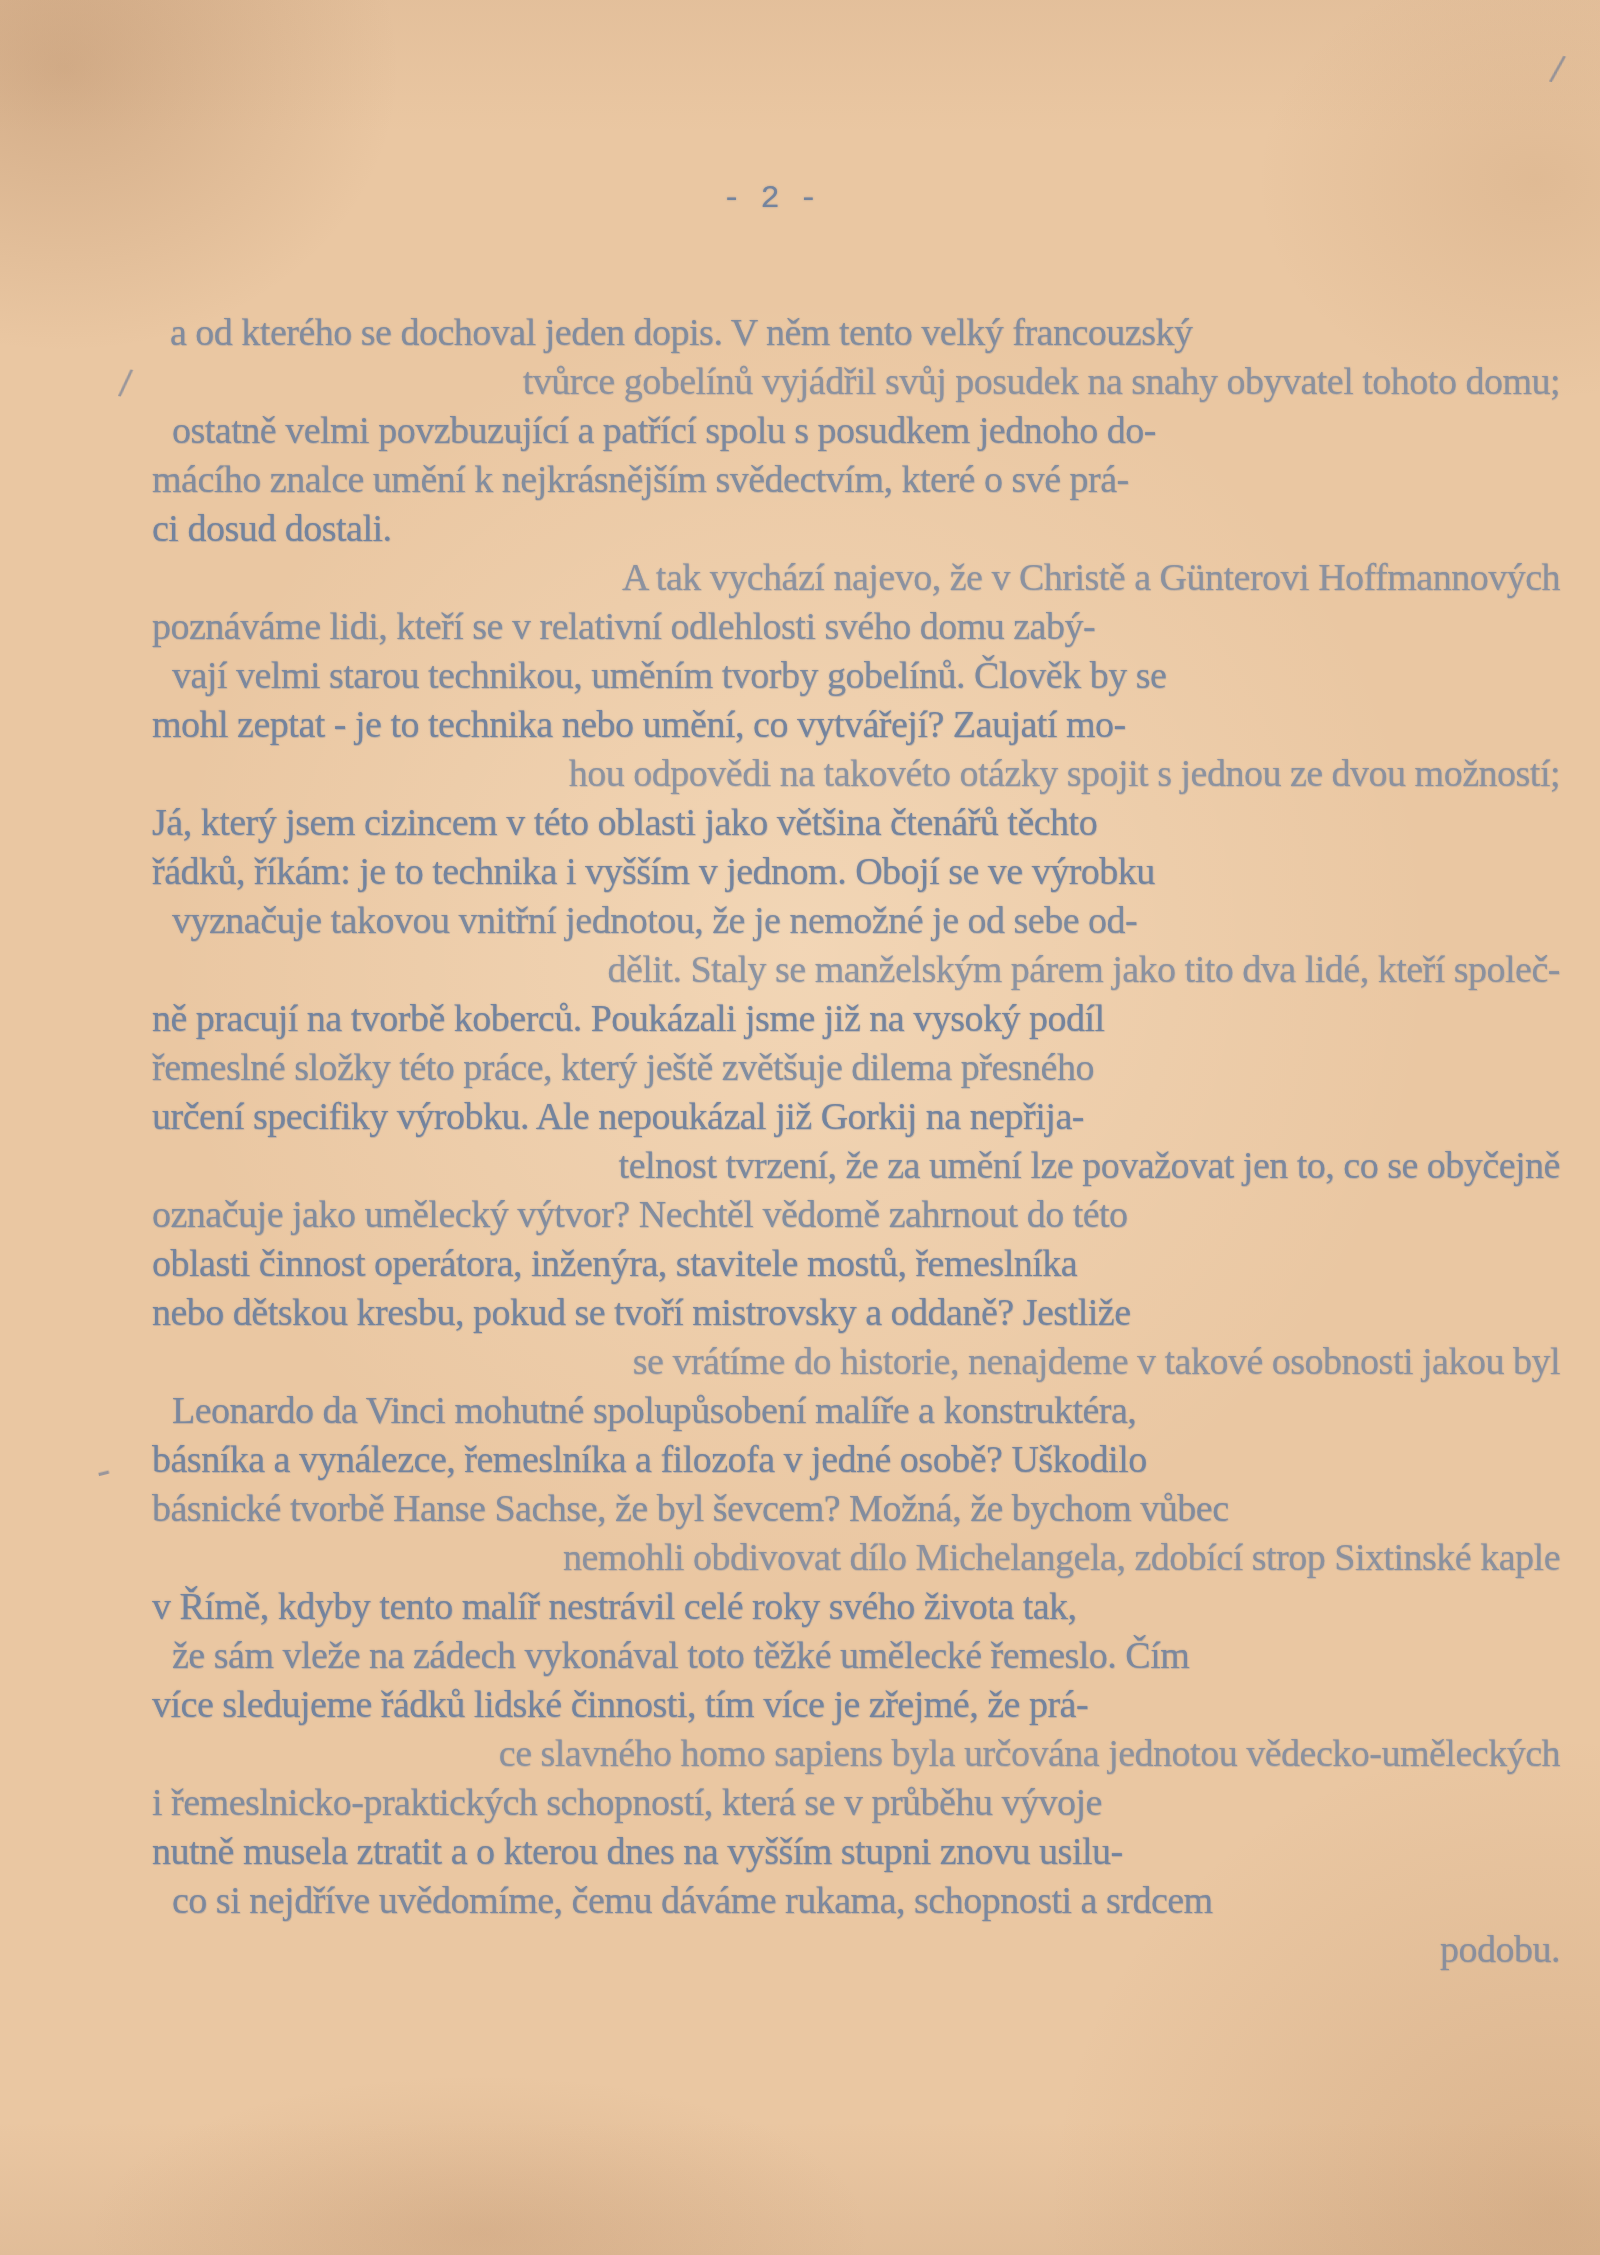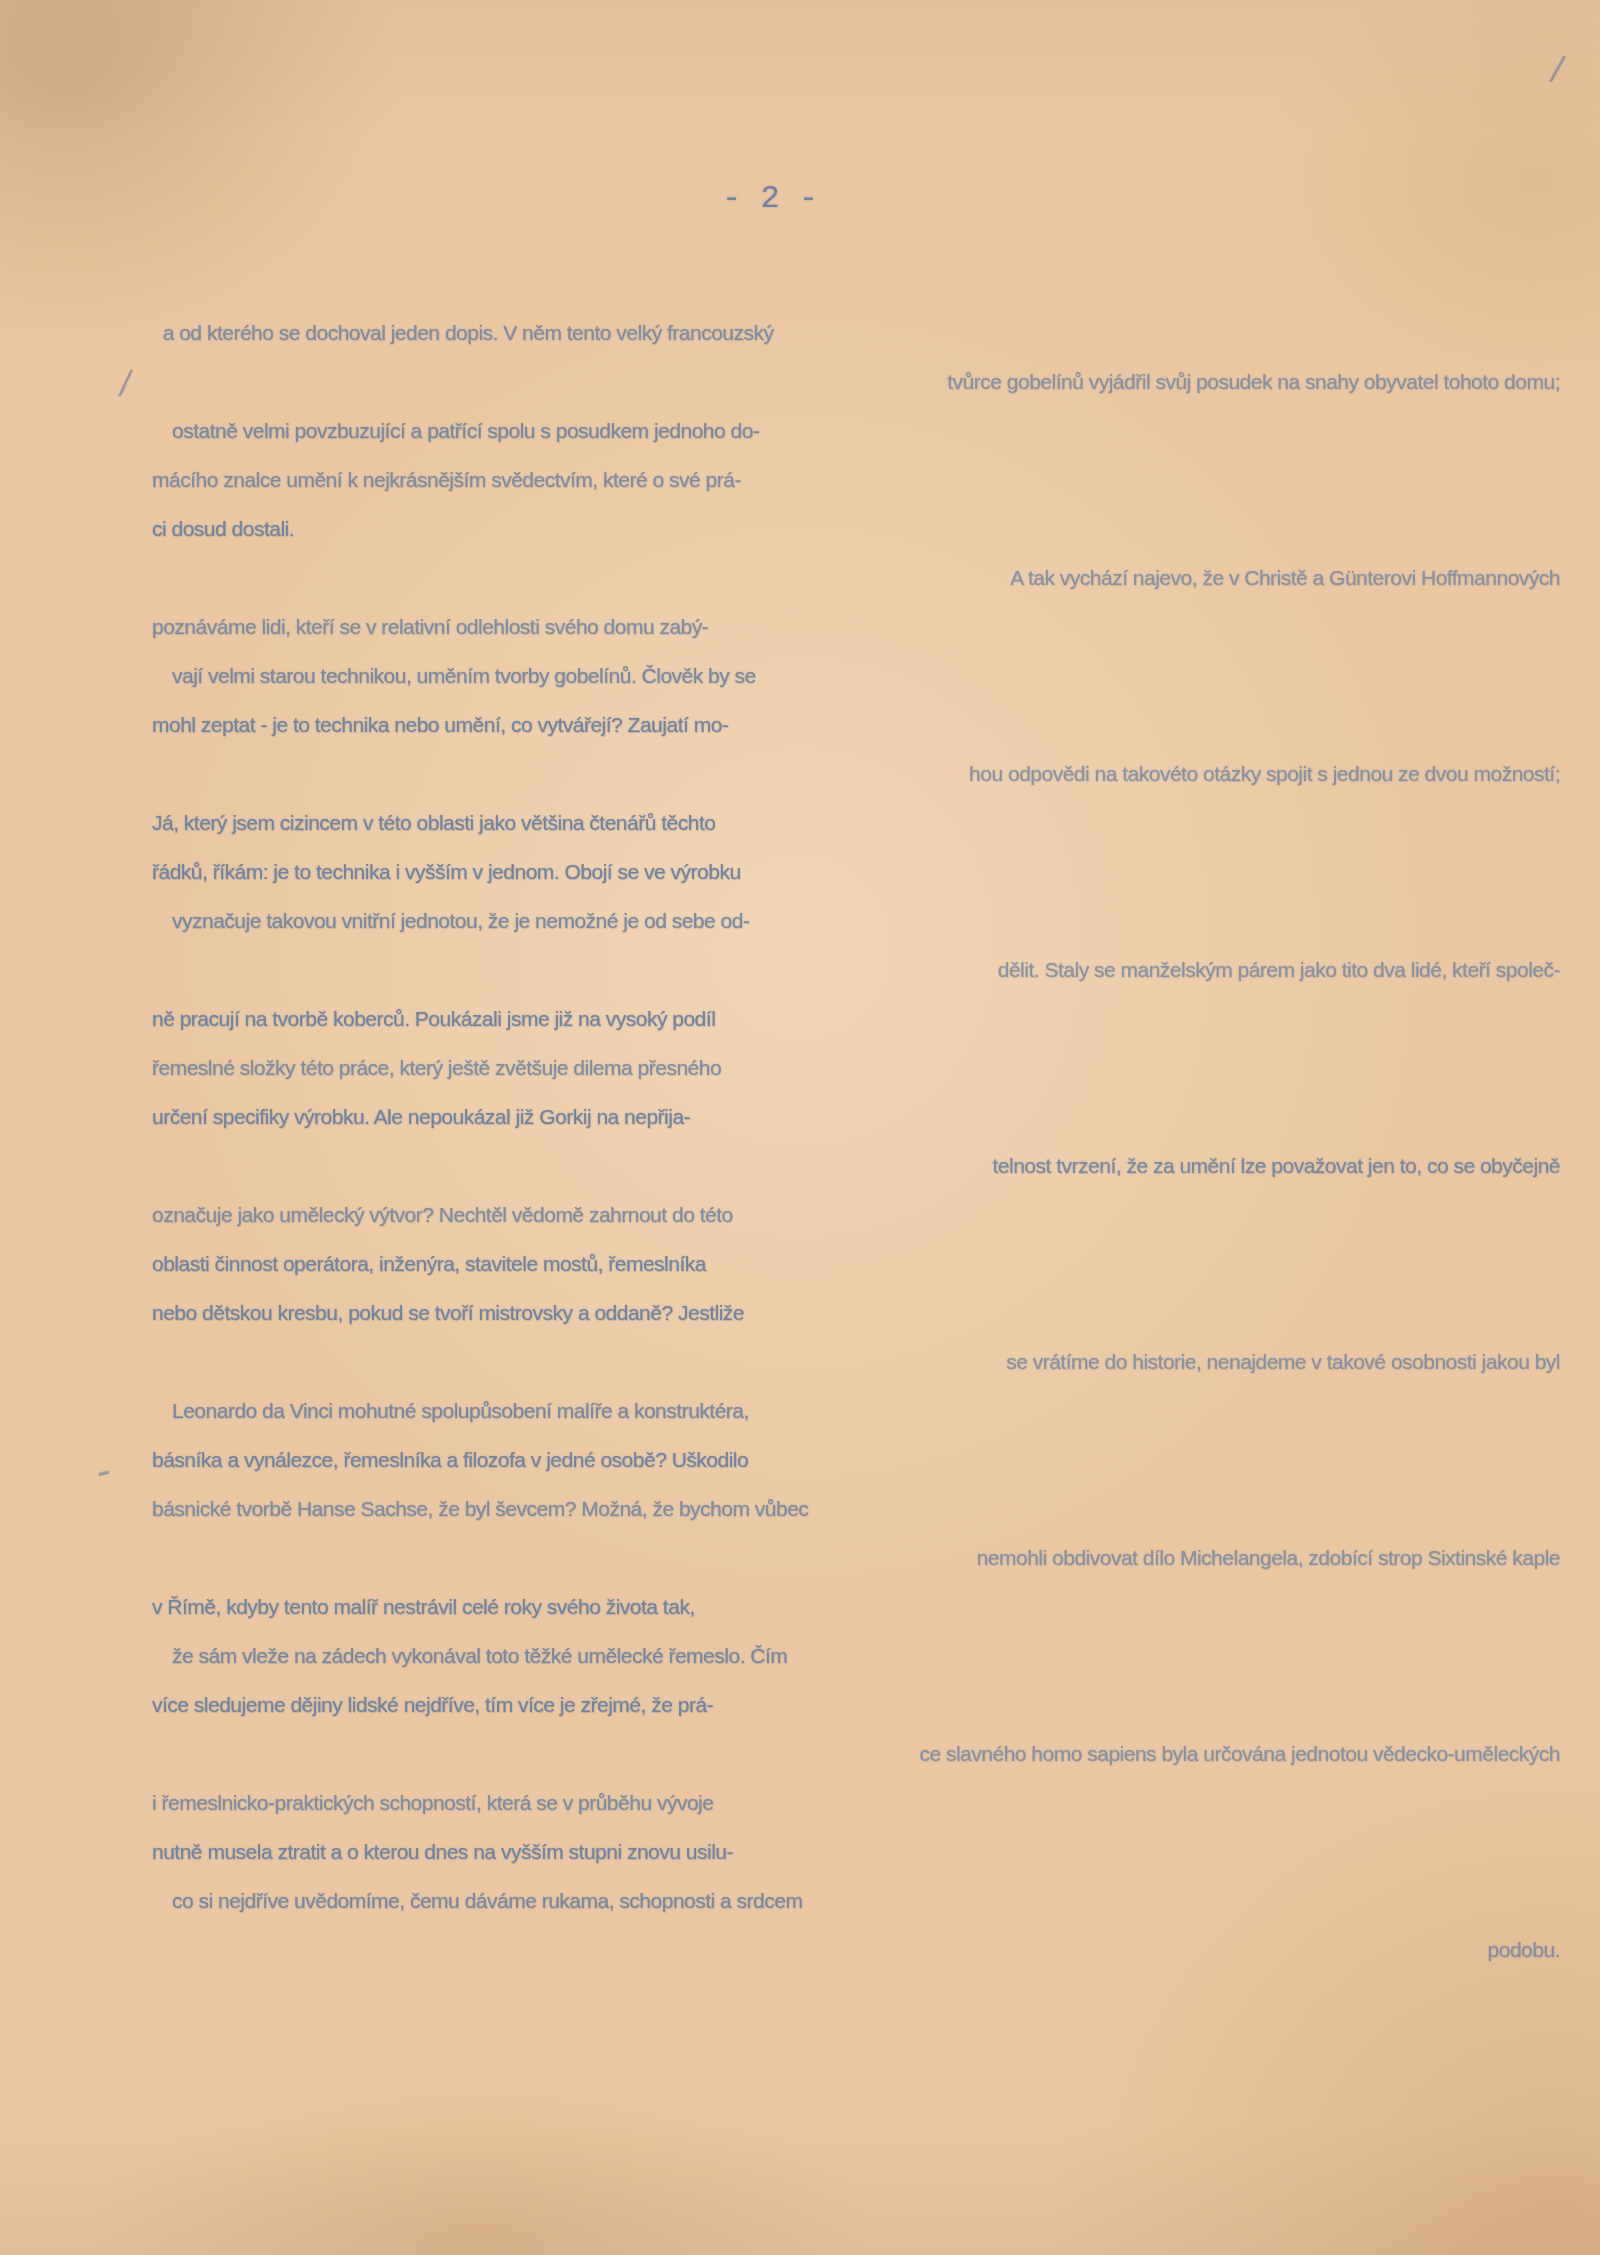--- a/index.html
+++ b/index.html
@@ -38,22 +38,22 @@
     filter: blur(0.3px);
   }
   .text-block {
     position: absolute;
     left: 152px;
     top: 308px;
     right: 40px;
     filter: blur(0.35px);
   }
   .text-line {
-    font-family: Liberation Sans, sans-serif;
-    font-size: 21px;
+    font-family: Liberation Serif, serif;
+    font-size: 38px;
     line-height: 49px;
     color: #74849e;
     white-space: pre;
     letter-spacing: -0.5px;
     text-shadow: 0 0 1.5px rgba(100,118,148,0.6), 0.6px 0.6px 0 rgba(100,118,148,0.22);
   }
   .text-line:nth-child(3n+1) { opacity: 0.88; }
   .text-line:nth-child(4n+2) { opacity: 0.80; text-align: right; }
   .text-line:nth-child(5n+3) { opacity: 0.93; margin-left: 20px; }
   .mark {
@@ -110,21 +110,21 @@
       <div class="text-line">označuje jako umělecký výtvor? Nechtěl vědomě zahrnout do této</div>
       <div class="text-line">oblasti činnost operátora, inženýra, stavitele mostů, řemeslníka</div>
       <div class="text-line">nebo dětskou kresbu, pokud se tvoří mistrovsky a oddaně? Jestliže</div>
       <div class="text-line">se vrátíme do historie, nenajdeme v takové osobnosti jakou byl</div>
       <div class="text-line">Leonardo da Vinci mohutné spolupůsobení malíře a konstruktéra,</div>
       <div class="text-line">básníka a vynálezce, řemeslníka a filozofa v jedné osobě? Uškodilo</div>
       <div class="text-line">básnické tvorbě Hanse Sachse, že byl ševcem? Možná, že bychom vůbec</div>
       <div class="text-line">nemohli obdivovat dílo Michelangela, zdobící strop Sixtinské kaple</div>
       <div class="text-line">v Římě, kdyby tento malíř nestrávil celé roky svého života tak,</div>
       <div class="text-line">že sám vleže na zádech vykonával toto těžké umělecké řemeslo. Čím</div>
-      <div class="text-line">více sledujeme dějiny lidské nejdříve, tím více je zřejmé, že prá-</div>
+      <div class="text-line">více sledujeme řádků lidské činnosti, tím více je zřejmé, že prá-</div>
       <div class="text-line">ce slavného homo sapiens byla určována jednotou vědecko-uměleckých</div>
       <div class="text-line">i řemeslnicko-praktických schopností, která se v průběhu vývoje</div>
       <div class="text-line">nutně musela ztratit a o kterou dnes na vyšším stupni znovu usilu-</div>
       <div class="text-line">co si nejdříve uvědomíme, čemu dáváme rukama, schopnosti a srdcem</div>
       <div class="text-line">podobu.</div>
     </div>
 
   <div class="mark mark-corner">/</div>
 
   <div class="mark mark-left-slash">/</div>

